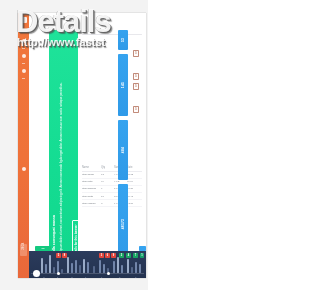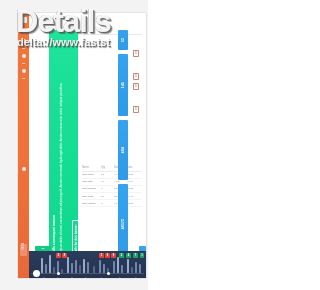--- a/index.html
+++ b/index.html
@@ -349,16 +349,16 @@
     <div class="dark-tick" style="left:72px;">F</div>
     <div class="dark-tick" style="left:90px;">S</div>
     <div class="dark-tick" style="left:106px;">S</div>
   </div>
 
   <div class="chip green" style="left:35px;top:246px;width:16px;">OK</div>
   <div class="chip blue" style="left:139px;top:246px;width:7px;"></div>
 
   <div class="wm">
     <div class="wm-title">Details</div>
-    <div class="wm-url">delta://www.fastst</div>
+    <div class="wm-url">http://www.fastst</div>
   </div>
 
 </div>
 
 </body></html>

